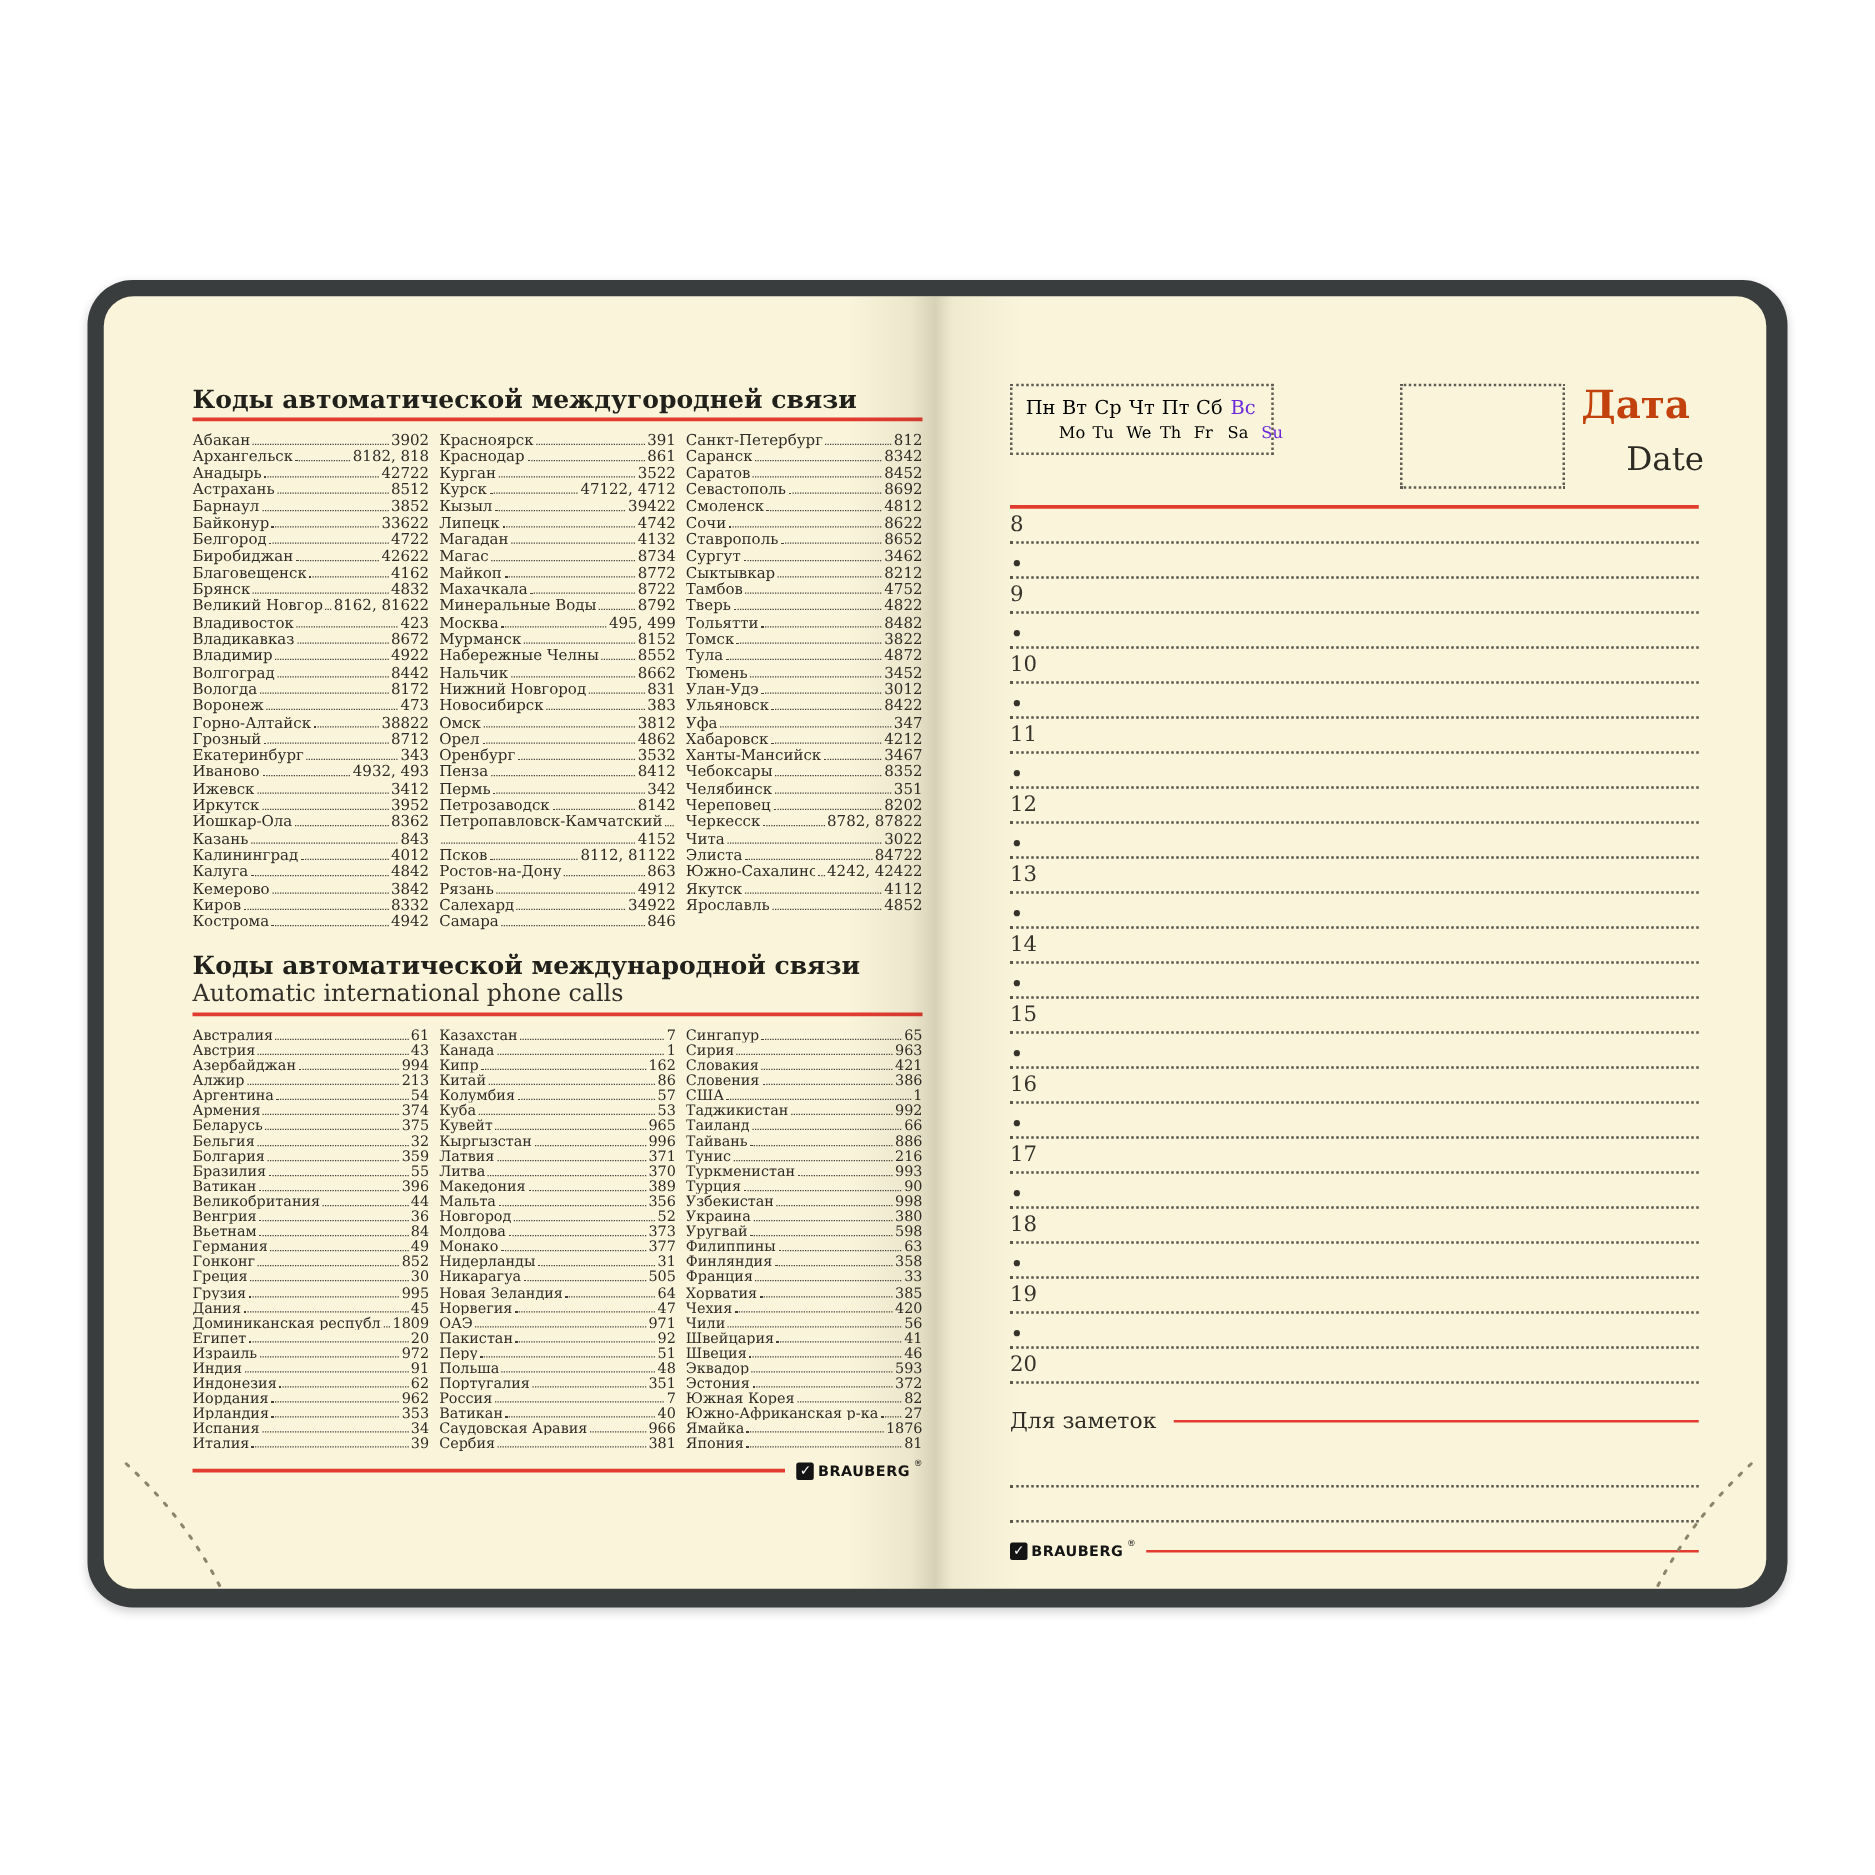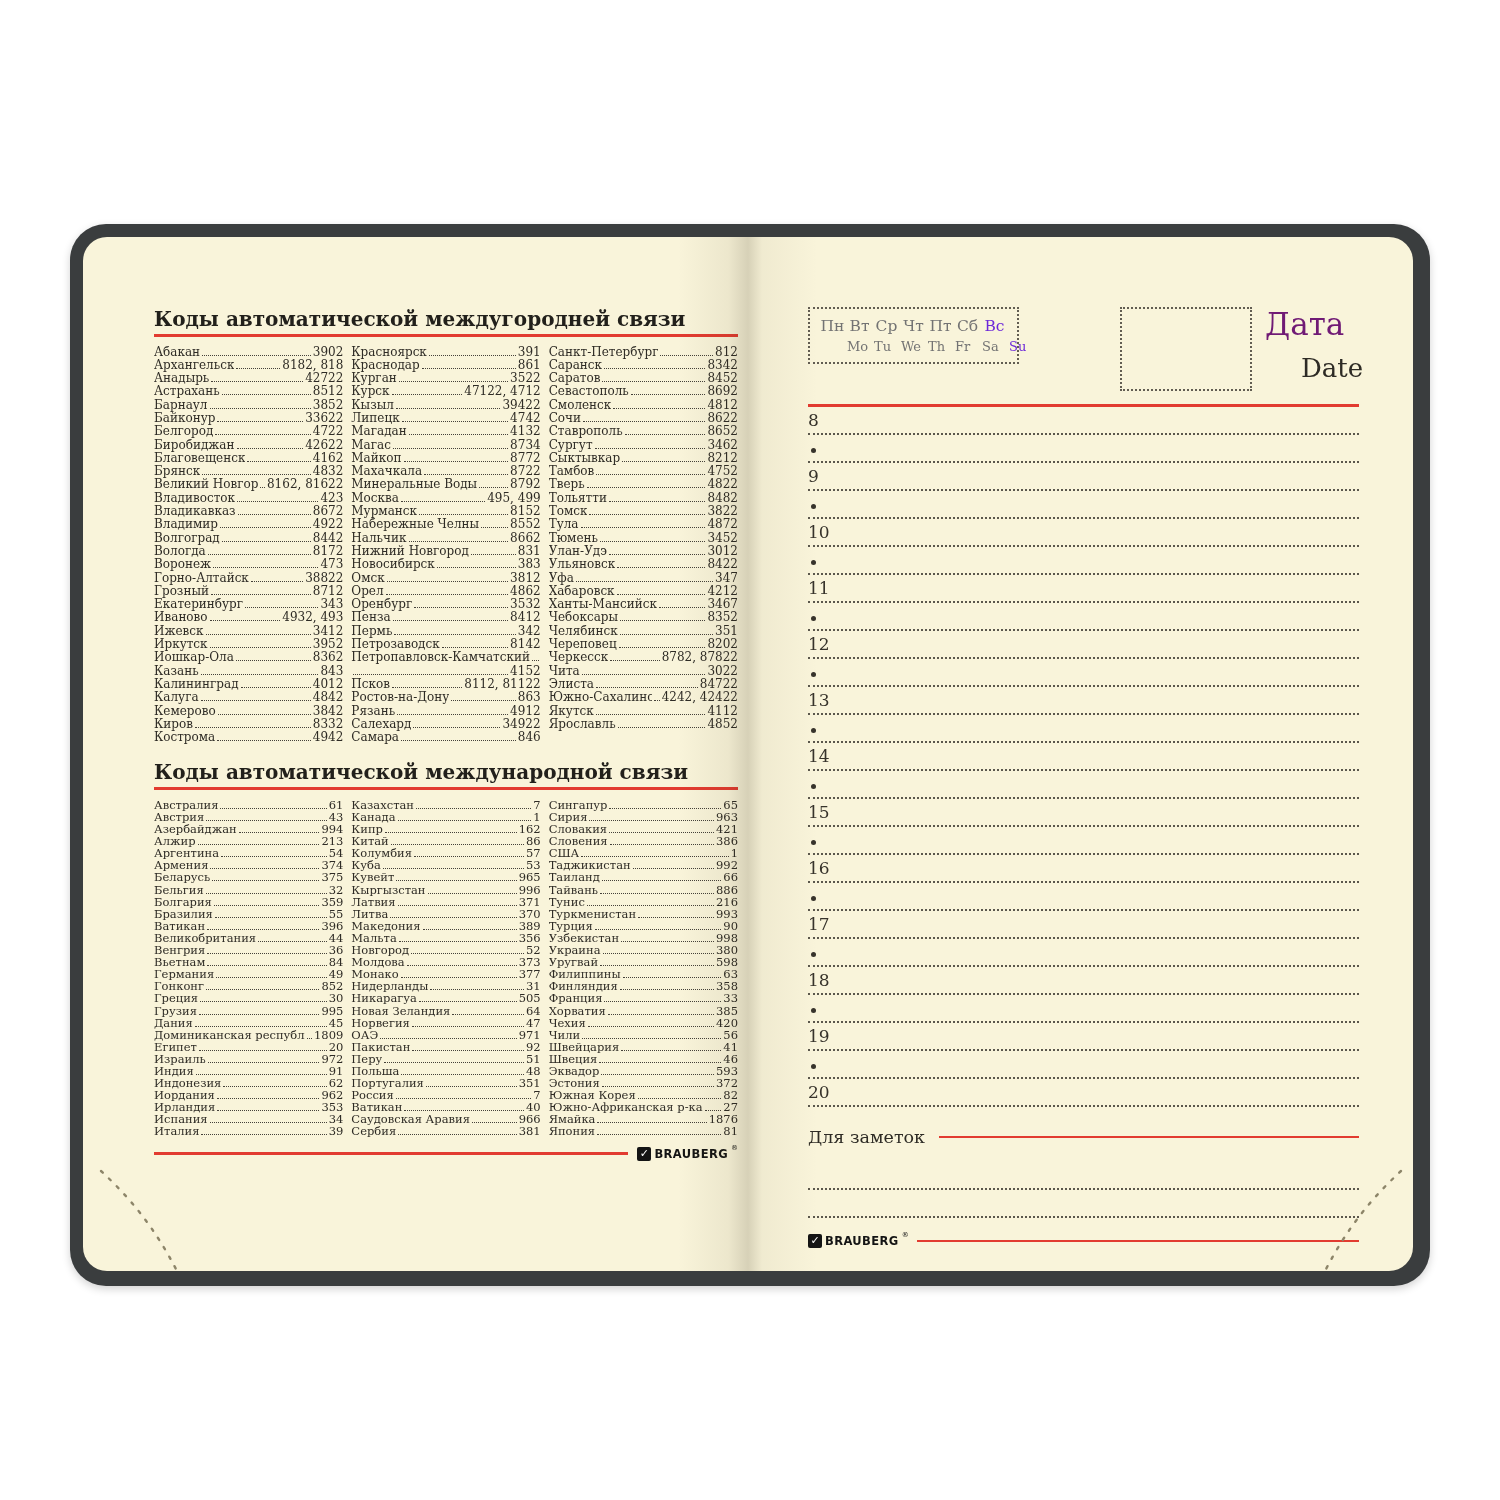--- a/index.html
+++ b/index.html
@@ -44,27 +44,27 @@
                line-height:14px; text-align:center; }
   .brand .txt { font-family:"DejaVu Sans",sans-serif; font-weight:bold; font-size:11.5px;
                 line-height:14px; letter-spacing:0.4px; color:#141414; }
   .brand .reg { font-family:"DejaVu Sans",sans-serif; font-size:7px; line-height:7px;
                 color:#141414; position:relative; top:-2px; }
 
   
   .rp-header { display:flex; align-items:flex-start; }
   .days-box { border:2px dotted #625d52; padding:8px 9px 6px 9px;
               display:grid; grid-template-columns:repeat(7, 27px); row-gap:3px; }
-  .day { text-align:center; font-size:15.5px; line-height:18px; color:#737373; }
+  .day { text-align:center; font-size:15.5px; line-height:18px; color:#000000; }
   .day.en { font-size:13px;margin-left:28px; }
   .day.red { color:#6d28d9; }
   .date-box { width:132px; height:84px; border:2px dotted #625d52; margin-left:auto;
               margin-right:13px; }
   .date-labels { width:94px; }
-  .date-ru { font-weight:normal; font-size:31px; line-height:34px; color:#701a75; }
+  .date-ru { font-weight:bold; font-size:31px; line-height:34px; color:#c2410c; }
   .date-en { font-size:26px; line-height:30px; margin-top:12px; color:#2e2b25;margin-left:36px; }
   .rp-rule { height:3px; background:#e23b30; margin-top:13px; }
 
   .hline { height:28px; border-bottom:2px dotted #5b574c; position:relative; }
   .hnum { position:absolute; left:0; bottom:3px; font-size:17px; color:#37332b; }
   .hdot { position:absolute; left:3px; bottom:8px; width:5px; height:5px;
           border-radius:50%; background:#37332b; }
 
   .notes-row { display:flex; align-items:center; margin-top:15px; height:30px; }
   .notes-label { font-size:17.5px; color:#2e2b25; white-space:nowrap; }
@@ -538,20 +538,21 @@
                 <span class="ename">Ярославль</span>
                 <span class="dots"></span>
                 <span class="ecode">4852</span>
               </div>
             </div>
           </div>
       </div>
 
       <div class="sec s2 sec2block">
         <div class="sec-title-ru">Коды автоматической международной связи</div>
+        <div class="sec-title-en">Automatic international phone calls</div>
         <div class="rule-red"></div>
         <div class="cols" id="s2cols">
             <div class="pcol">
               <div class="entry">
                 <span class="ename">Австралия</span>
                 <span class="dots"></span>
                 <span class="ecode">61</span>
               </div>
               <div class="entry">
                 <span class="ename">Австрия</span>

